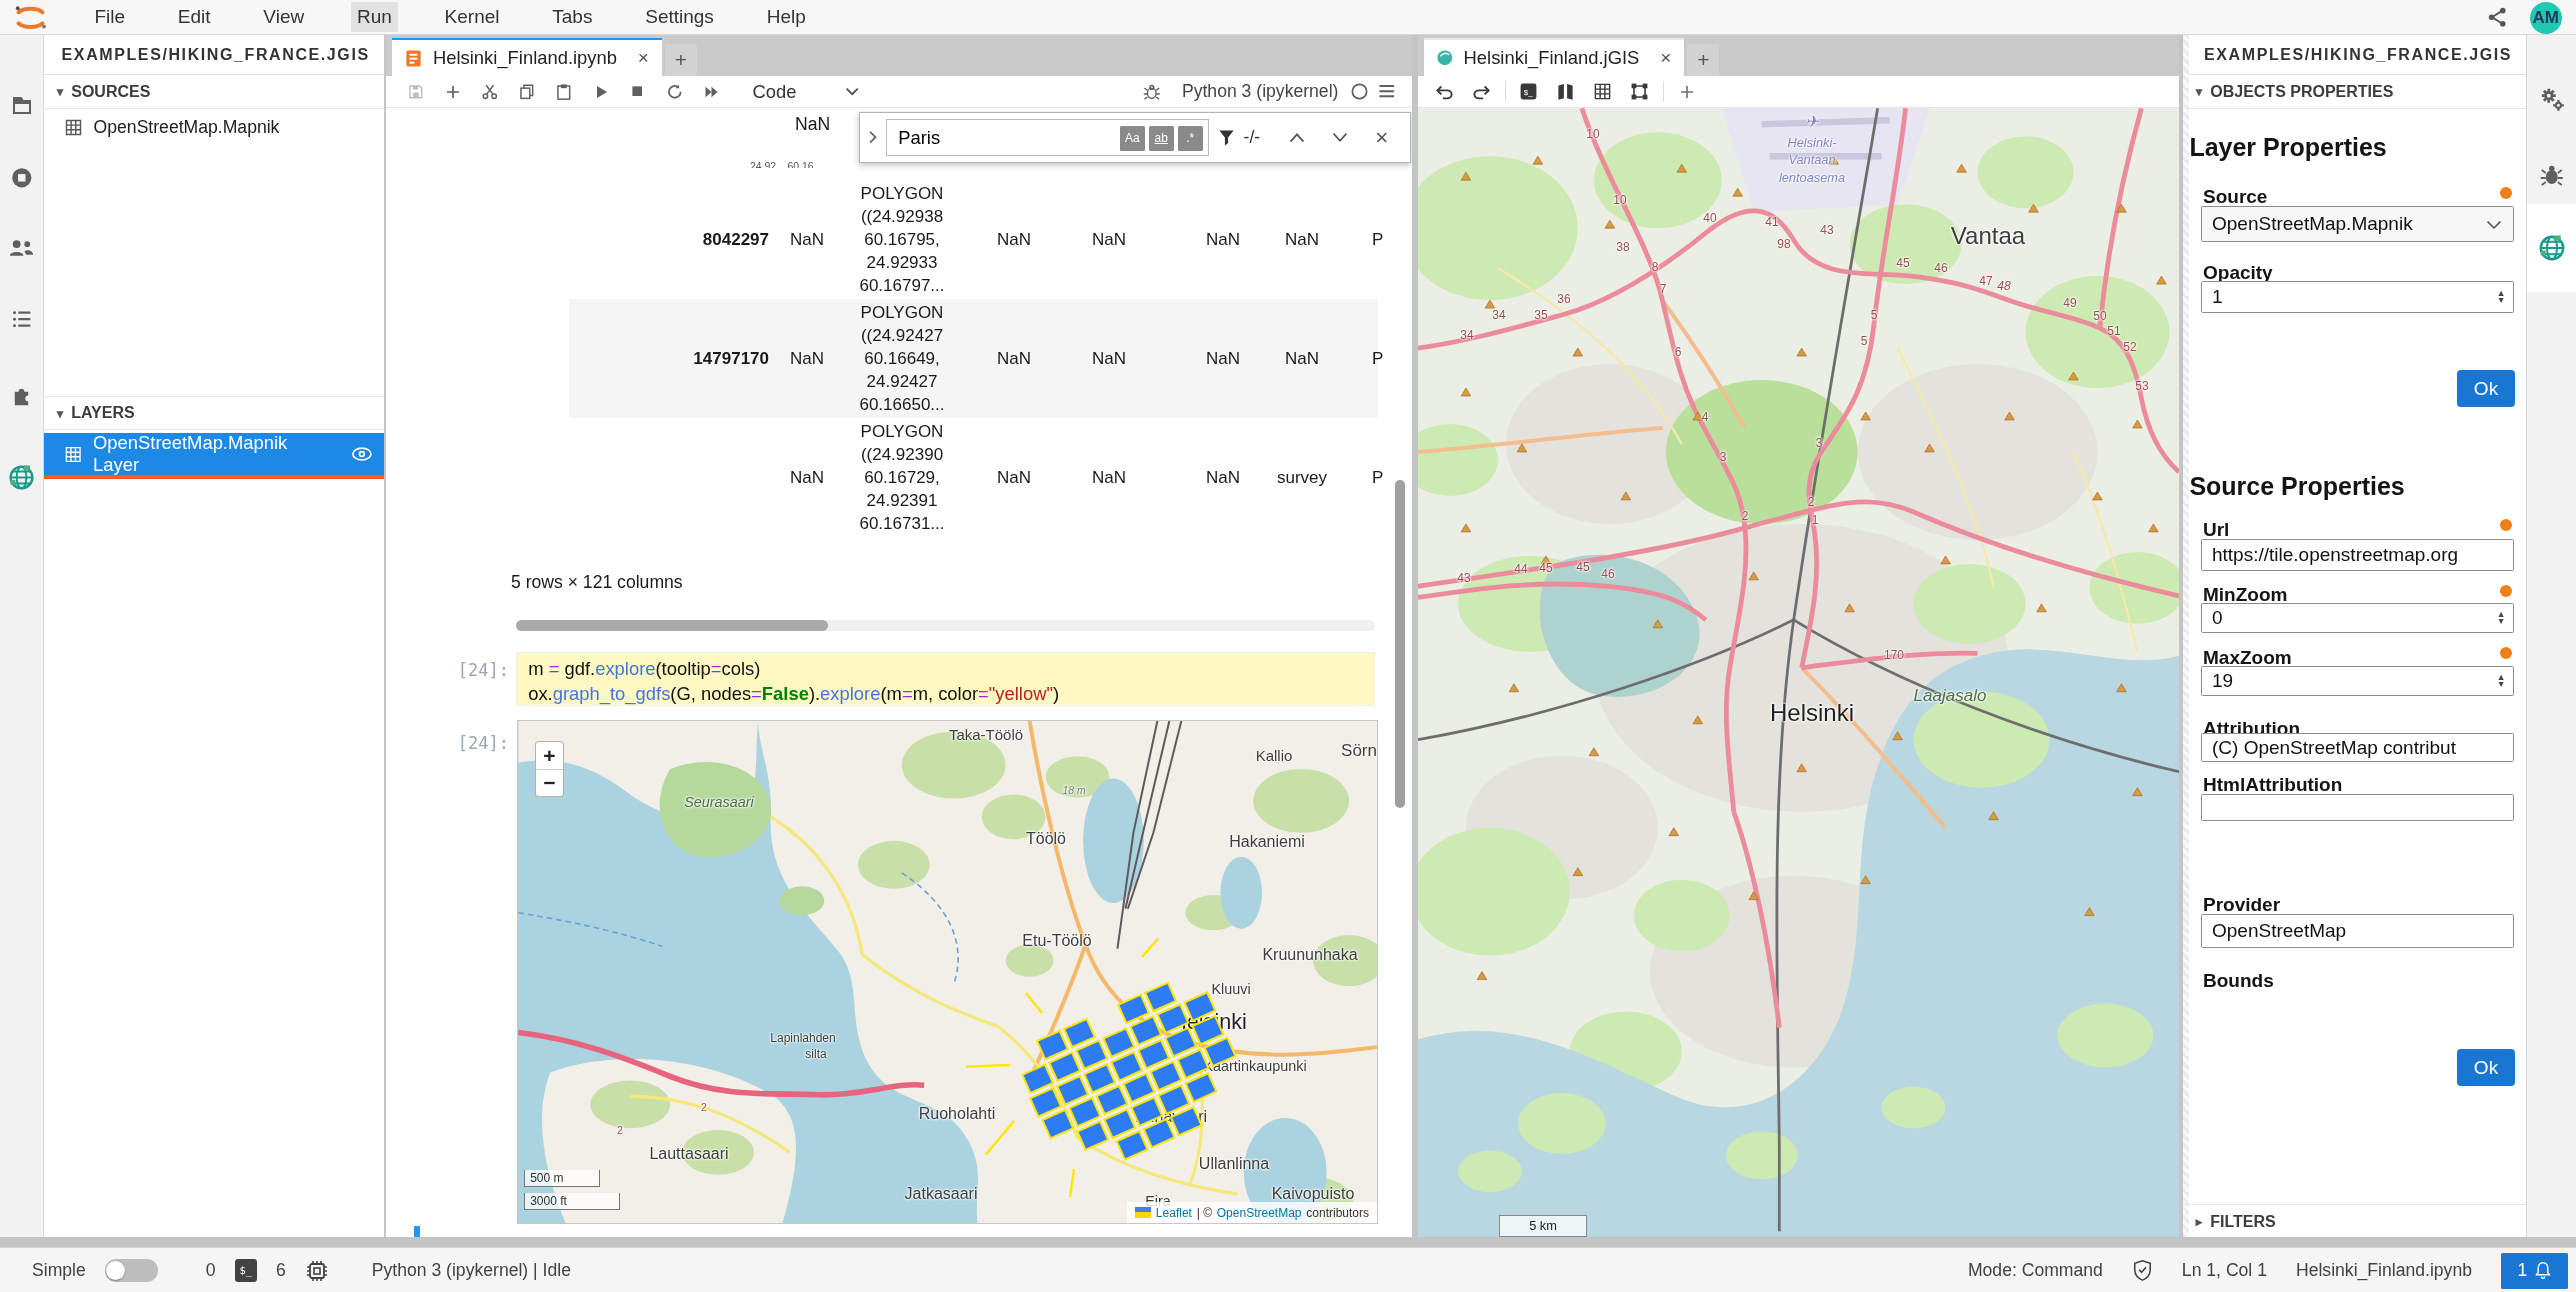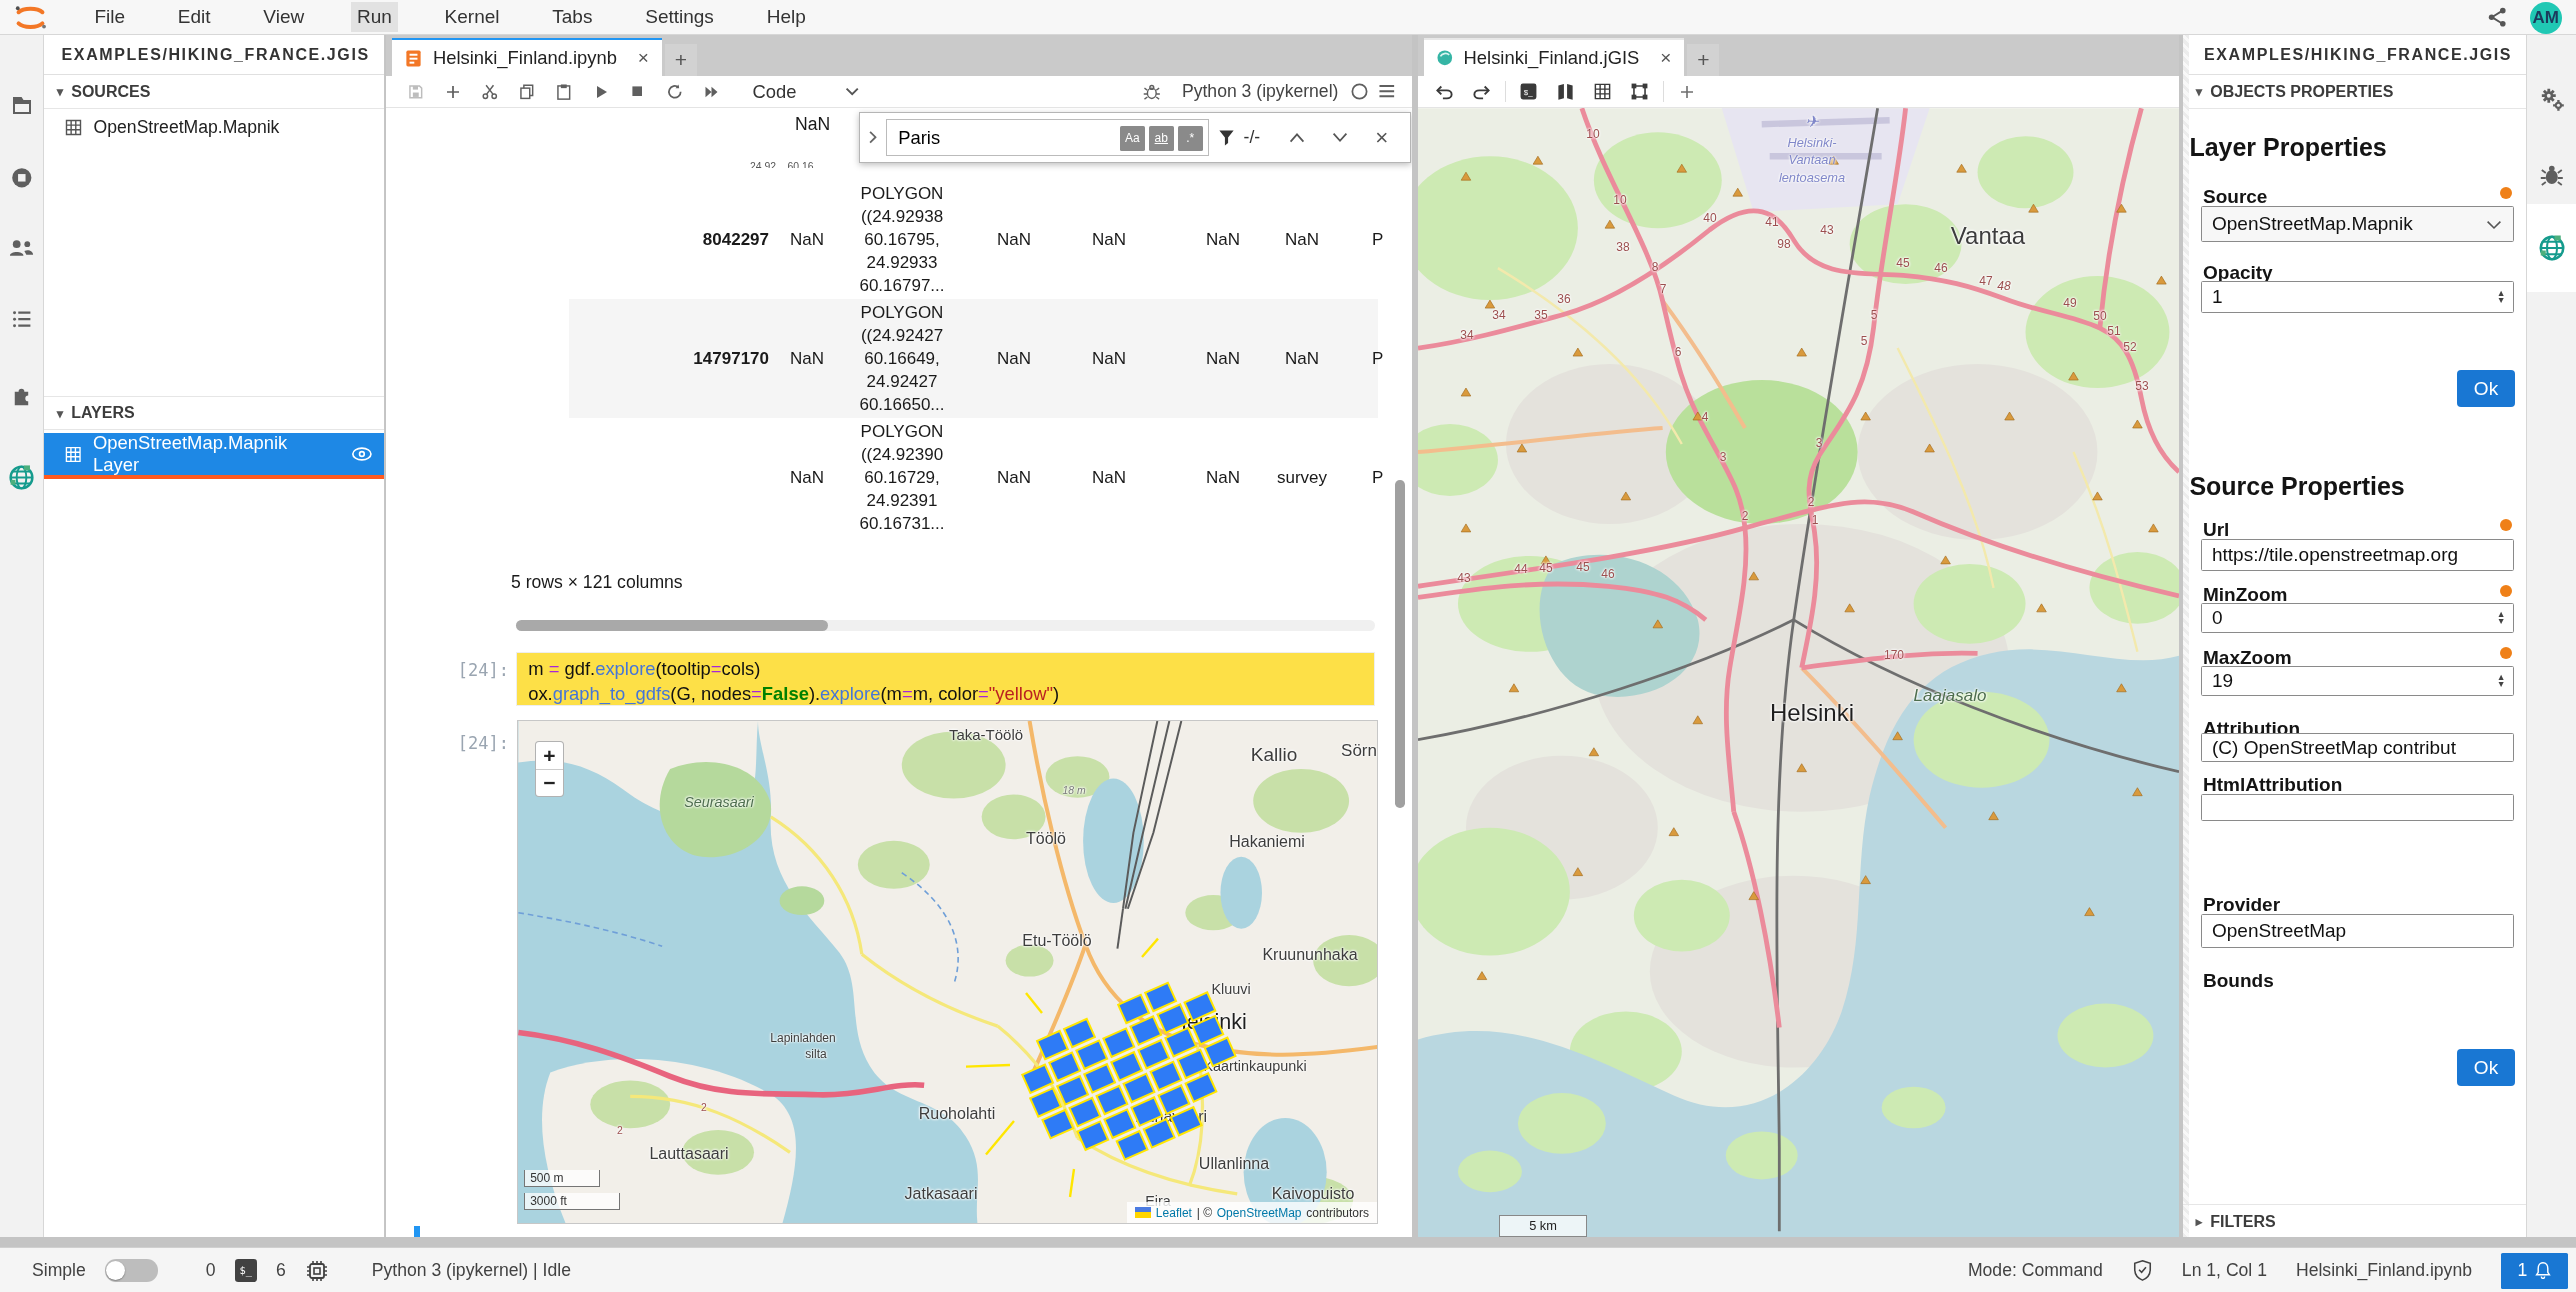--- a/index.html
+++ b/index.html
@@ -53,21 +53,21 @@
   .df-row.alt{background:#f5f5f5;}
   .df-cell{position:absolute;top:0;height:100%;font-size:17px;color:#1a1a1a;display:flex;flex-direction:column;justify-content:center;line-height:23px;overflow:hidden;}
   .df-idx{font-weight:bold;}
   .df-note{font-size:17.6px;color:#1a1a1a;}
   
   .hscroll-track{height:11.2px;background:#f0f0f0;border-radius:5.6px;}
   .hscroll-thumb{height:11.2px;background:#a9a9a9;border-radius:5.6px;}
   .vscroll{width:9.6px;background:#a0a0a0;border-radius:4.8px;}
   
   .prompt{font-family:"DejaVu Sans Mono",monospace;font-size:17px;color:#9aa5b1;text-align:right;width:67px;}
-  .code-box{background:#fde047;border:0.8px solid #eee;}
+  .code-box{background:#fef9c3;border:0.8px solid #eee;}
   .code-line{font-family:"DejaVu Sans Mono",monospace;font-size:18.4px;line-height:25px;white-space:pre;color:#111;}
   .tk-op{color:#a726d8;}
   .tk-fn{color:#4575d8;}
   .tk-kw{color:#008000;font-weight:bold;}
   .tk-str{color:#ba2121;}
   
   .lmap{border:0.8px solid #c7c7c7;background:#aad3df;overflow:hidden;}
   .map-label{position:absolute;transform:translate(-50%,-50%);color:#3d3d3d;text-shadow:0 0 2.4px #fff,0 0 2.4px #fff,0 0 3.2px #fff;white-space:nowrap;z-index:5;}
   .map-label.city{color:#1f1f1f;}
   .map-label.island{font-style:italic;color:#4e6e4e;}
@@ -441,21 +441,21 @@
             <path d="M140,470 C220,470 282,500 340,540"></path>
             <path d="M600,382 C650,422 682,470 700,522"></path>
             <path d="M700,522 C760,562 830,582 900,592"></path>
             <path d="M850,405 C860,470 860,532 840,582"></path>
           </g>
           <path d="M0,390 C70,398 130,420 190,445 C260,473 320,465 375,468 C430,470 470,452 508,456" stroke="#e8647e" stroke-width="7" fill="none"></path>
         </svg>
         <div class="abs" style="left:0;top:0;width:100%;height:100%;">
             <span class="map-label" style="left: 468px; top: 12.8px; font-size: 15px;">Taka-Töölö</span>
             <span class="map-label elev" style="left: 556px; top: 69px; font-size: 10.4px;">18 m</span>
-            <span class="map-label" style="left: 756px; top: 34px; font-size: 19px;">Kallio</span>
+            <span class="map-label" style="left: 756px; top: 34px; font-size: 15px;">Kallio</span>
             <span class="map-label" style="left: 841px; top: 30px; font-size: 17px;">Sörn</span>
             <span class="map-label island" style="left: 201px; top: 81px; font-size: 14.4px;">Seurasaari</span>
             <span class="map-label" style="left: 528px; top: 118px; font-size: 16px;">Töölö</span>
             <span class="map-label" style="left: 749px; top: 121px; font-size: 16px;">Hakaniemi</span>
             <span class="map-label" style="left: 539px; top: 220px; font-size: 16px;">Etu-Töölö</span>
             <span class="map-label" style="left: 792px; top: 234px; font-size: 16px;">Kruununhaka</span>
             <span class="map-label" style="left: 713px; top: 268px; font-size: 14.4px;">Kluuvi</span>
             <span class="map-label city" style="left: 691px; top: 301px; font-size: 21.6px;">Helsinki</span>
             <span class="map-label" style="left: 285px; top: 317px; font-size: 12px;">Lapinlahden</span>
             <span class="map-label" style="left: 298px; top: 333px; font-size: 12px;">silta</span>

